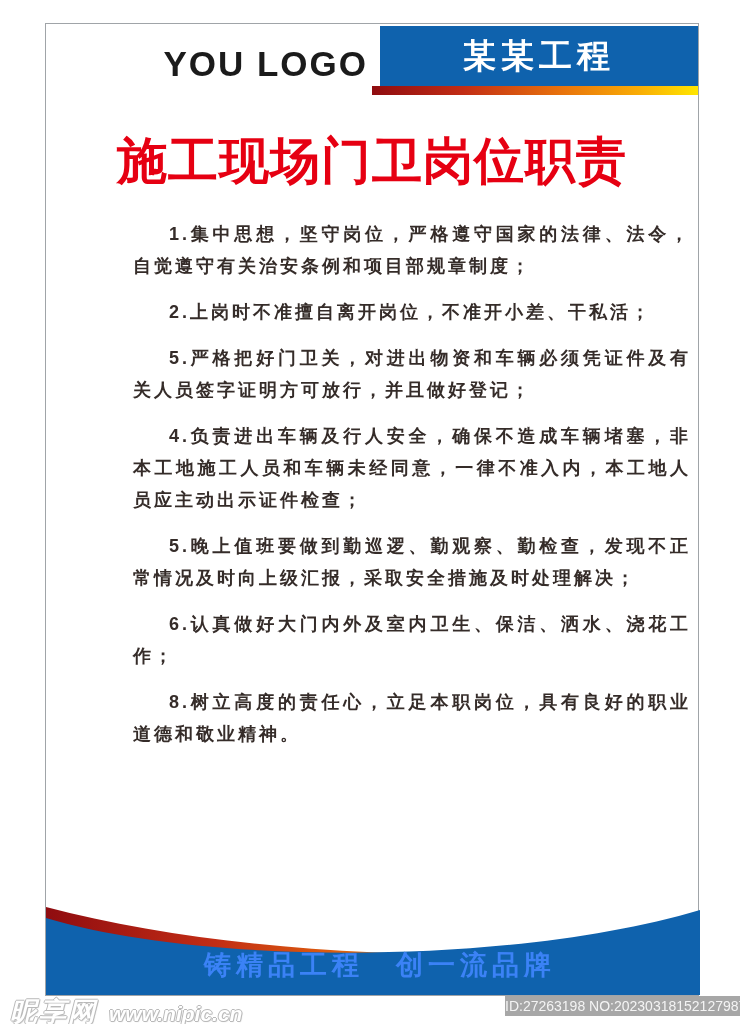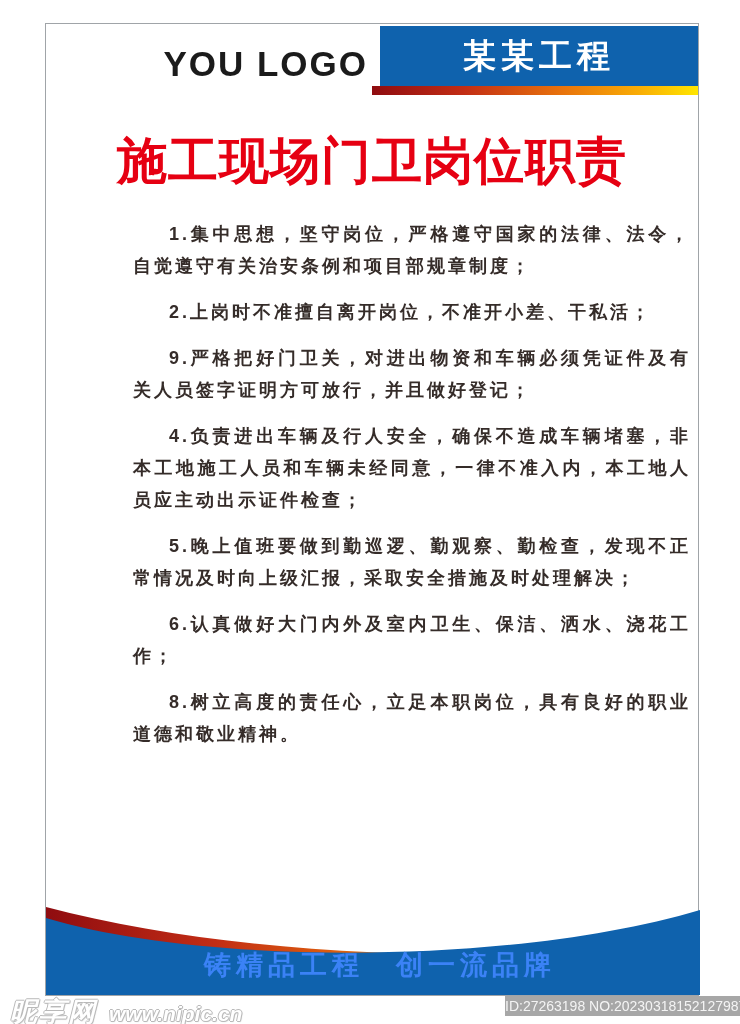--- a/index.html
+++ b/index.html
@@ -88,21 +88,21 @@
     <div class="ribbon">
       <span class="ribbon-label">某某工程</span>
     </div>
     <div class="ribbon-stripe"></div>
 
     <h1 class="poster-title">施工现场门卫岗位职责</h1>
 
     <div class="duties">
       <p>1.集中思想，坚守岗位，严格遵守国家的法律、法令，自觉遵守有关治安条例和项目部规章制度；</p>
       <p>2.上岗时不准擅自离开岗位，不准开小差、干私活；</p>
-      <p>9.严格把好门卫关，对进出物资和车辆必须凭证件及有关人员签字证明方可放行，并且做好登记；</p>
+      <p>5.严格把好门卫关，对进出物资和车辆必须凭证件及有关人员签字证明方可放行，并且做好登记；</p>
       <p>4.负责进出车辆及行人安全，确保不造成车辆堵塞，非本工地施工人员和车辆未经同意，一律不准入内，本工地人员应主动出示证件检查；</p>
       <p>5.晚上值班要做到勤巡逻、勤观察、勤检查，发现不正常情况及时向上级汇报，采取安全措施及时处理解决；</p>
       <p>6.认真做好大门内外及室内卫生、保洁、洒水、浇花工作；</p>
       <p>8.树立高度的责任心，立足本职岗位，具有良好的职业道德和敬业精神。</p>
     </div>
 
     <svg class="wave-svg" viewBox="0 0 654 92" preserveAspectRatio="none">
       <defs>
         <linearGradient id="stripeGrad" x1="0" y1="0" x2="1" y2="0">
           <stop offset="0" stop-color="#8f0c10"></stop>

